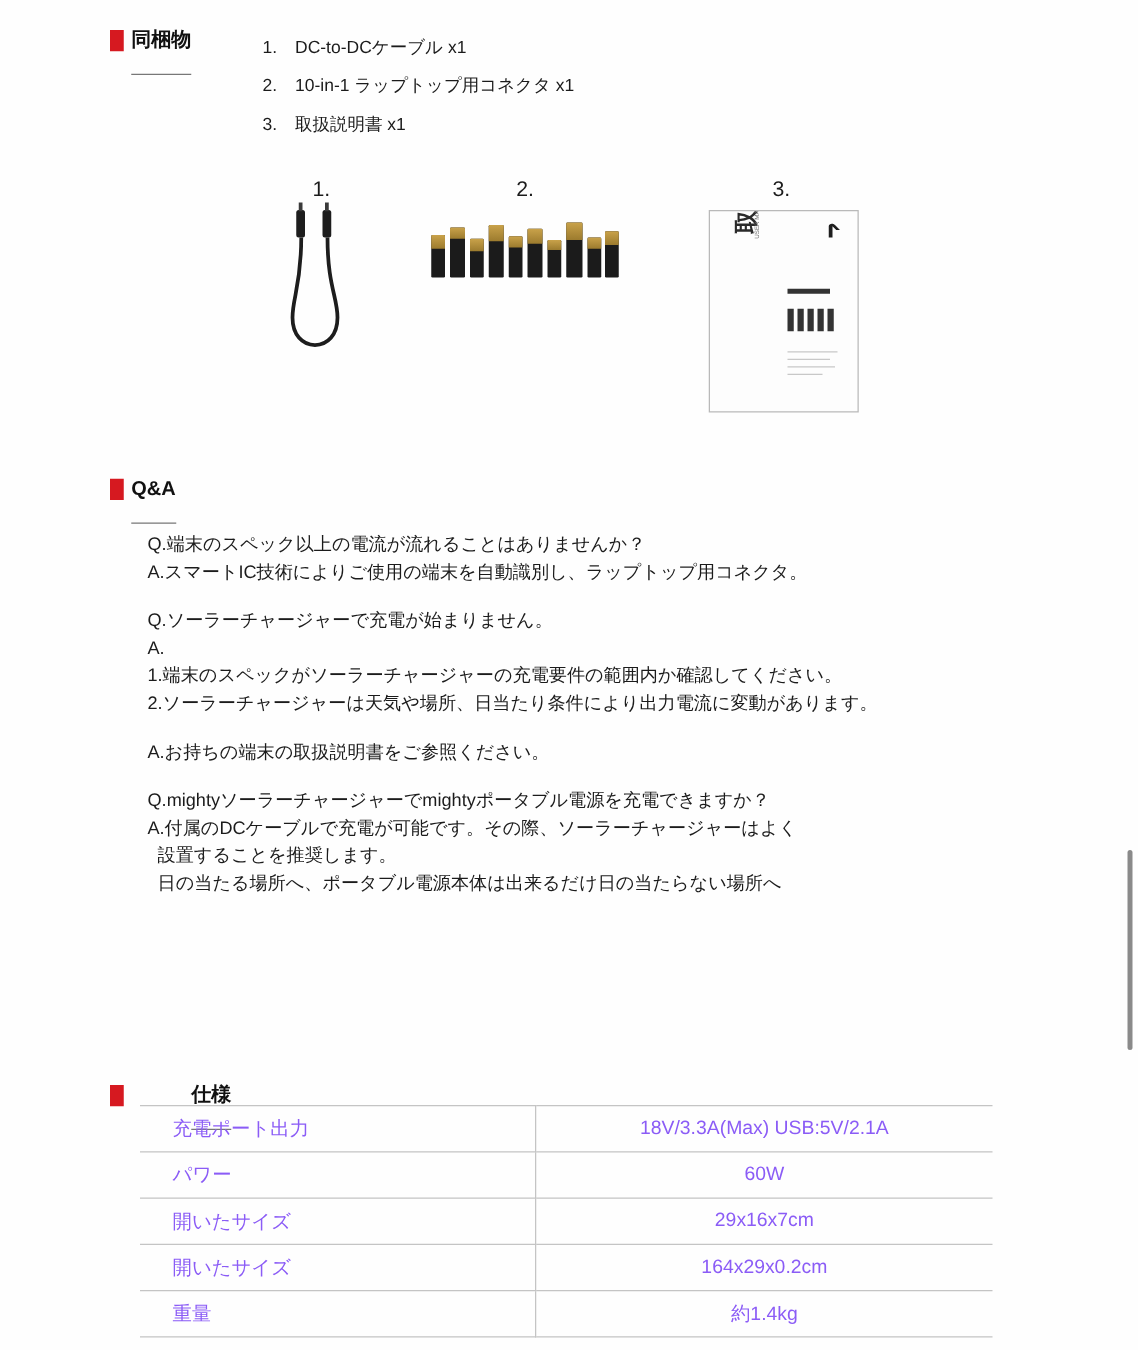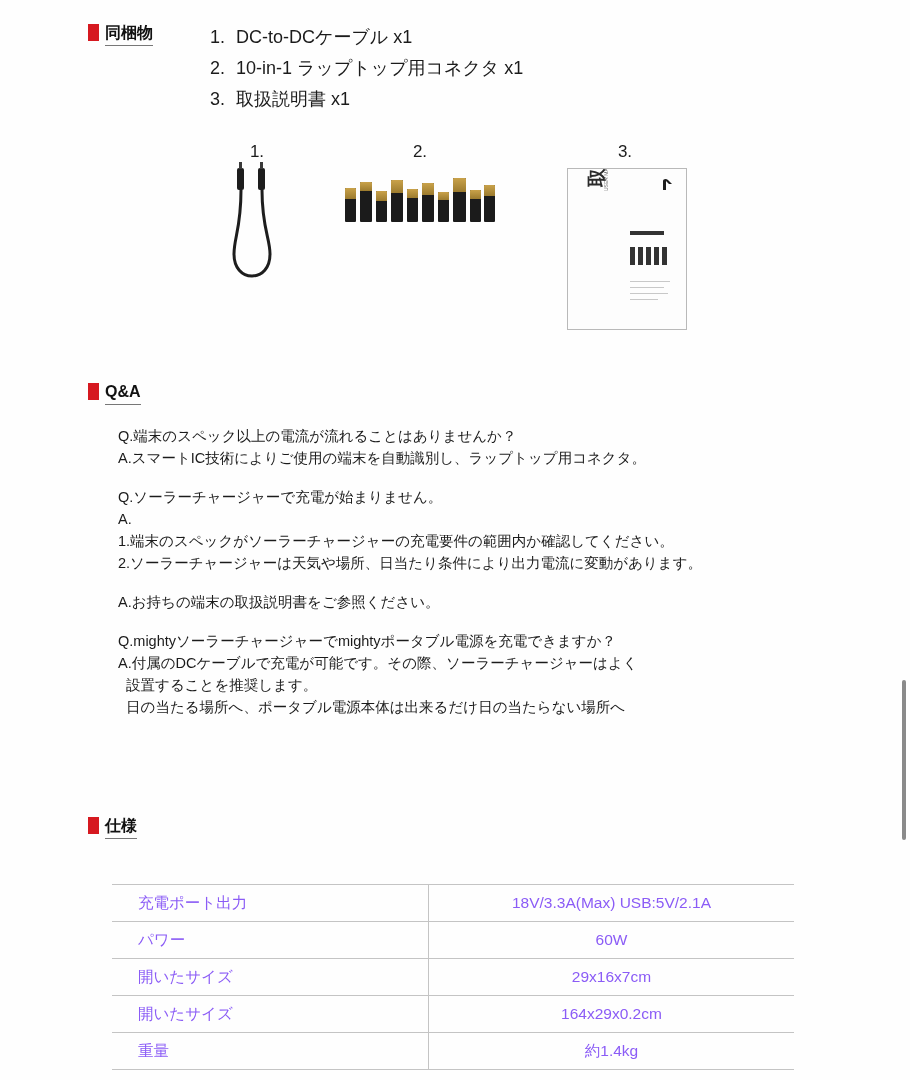--- a/index.html
+++ b/index.html
@@ -33,30 +33,30 @@
     background: #d61920;
     margin-right: 6px;
     flex: 0 0 auto;
   }
   .section-title {
     font-size: 16px;
     line-height: 17px;
     font-weight: 700;
     color: #111;
     border-bottom: 1px solid #777;
-    padding-bottom: 4px;
+    padding-bottom: 18px;
     white-space: nowrap;
   }
 
   
   .incl-list {
     position: absolute;
     left: 210px;
     top: 22px;
-    font-size: 18px;
+    font-size: 14px;
     line-height: 31px;
     color: #1b1b1b;
   }
   .incl-list div {
     white-space: nowrap;
   }
   .incl-num {
     display: inline-block;
     width: 26px;
   }
@@ -311,21 +311,21 @@
       <p>A.お持ちの端末の取扱説明書をご参照ください。</p>
     </div>
     <div class="qa-block">
       <p>Q.mightyソーラーチャージャーでmightyポータブル電源を充電できますか？</p>
       <p>A.付属のDCケーブルで充電が可能です。その際、ソーラーチャージャーはよく</p>
       <p>  設置することを推奨します。</p>
       <p>  日の当たる場所へ、ポータブル電源本体は出来るだけ日の当たらない場所へ</p>
     </div>
   </div>
 
-  <div class="section-head" style="left:88px; top:817px;">
+  <div class="section-head" style="left:88px; top:868px;gap:48px;">
     <span class="red-mark"></span>
     <span class="section-title">仕様</span>
   </div>
 
   <table class="spec-table">
     <tbody>
       <tr>
         <td class="k">充電ポート出力</td>
         <td class="v">18V/3.3A(Max) USB:5V/2.1A</td>
       </tr>

